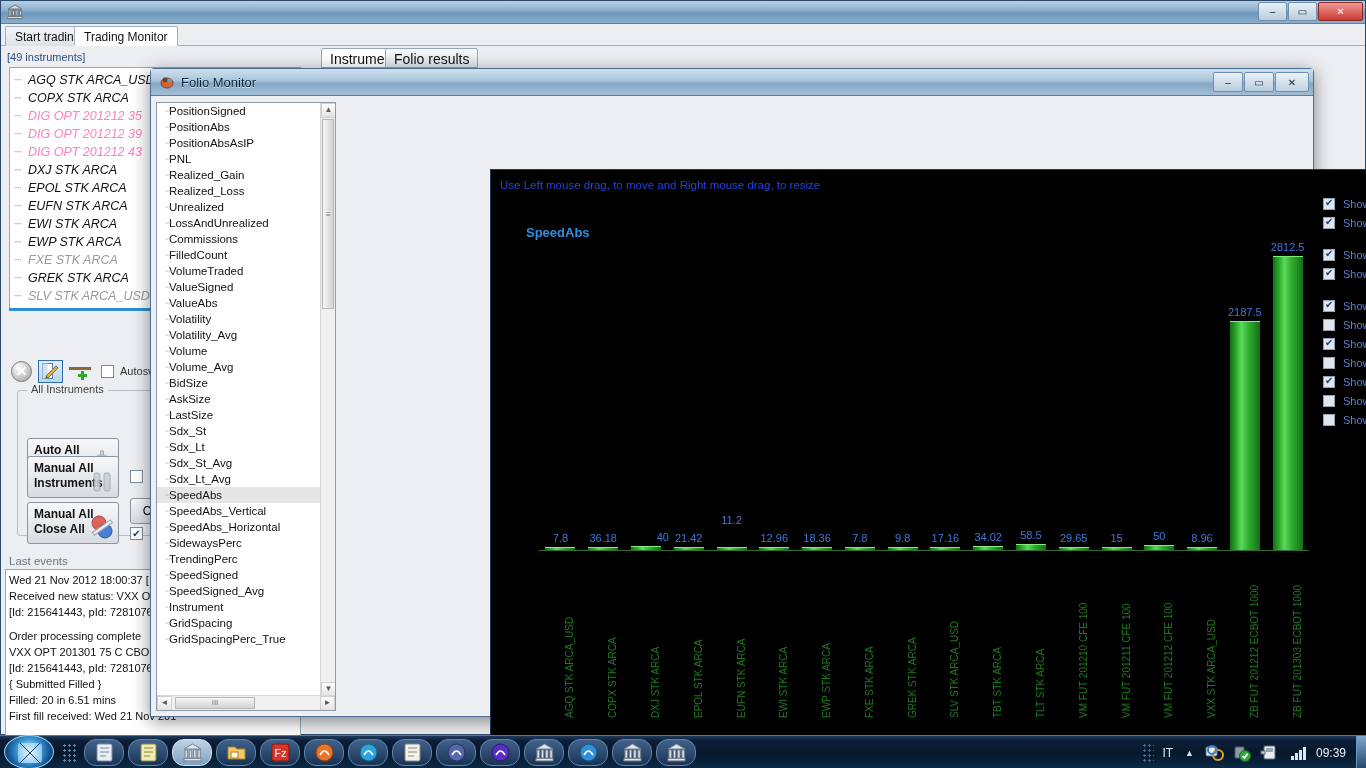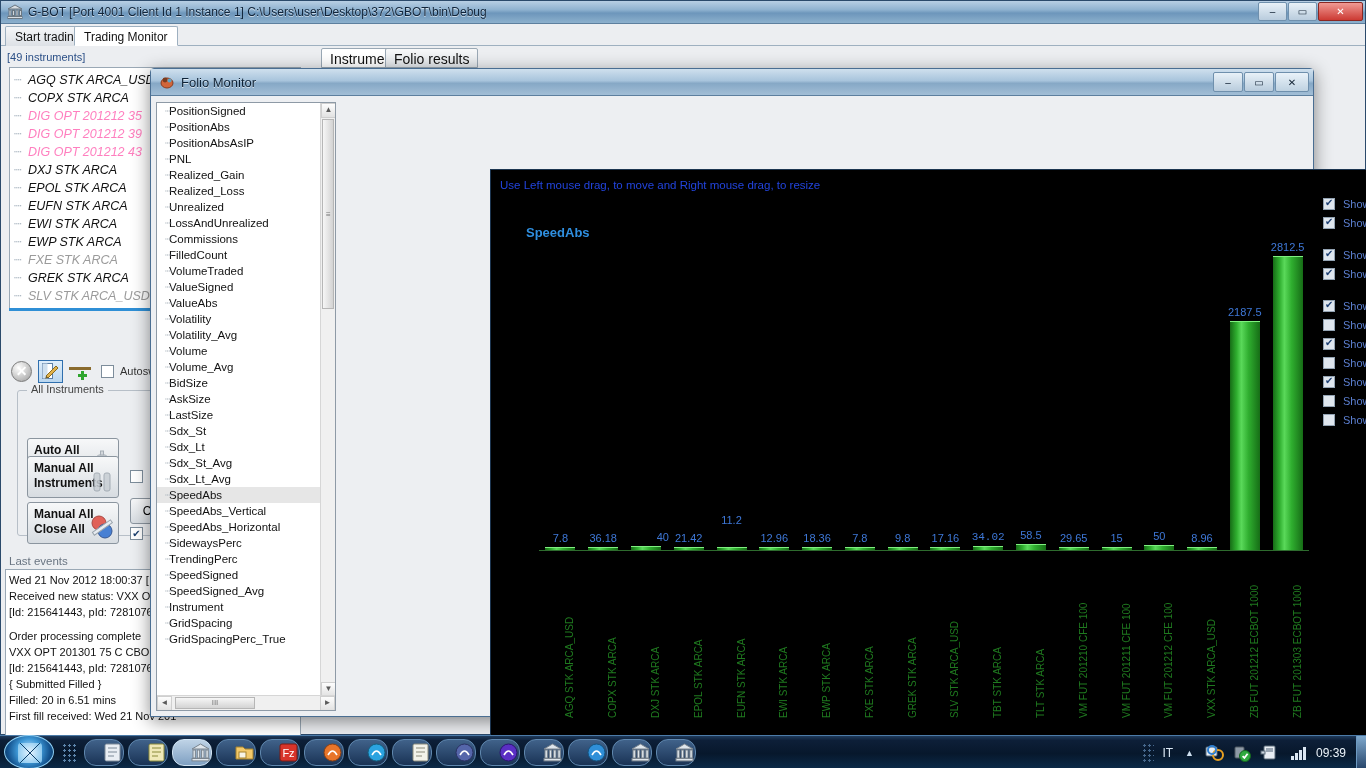--- a/index.html
+++ b/index.html
@@ -206,21 +206,21 @@
       linear-gradient(135deg,transparent 48%,#0a3b66 48%,#0a3b66 52%,transparent 52%),
       linear-gradient(45deg,transparent 48%,#0a3b66 48%,#0a3b66 52%,transparent 52%),
       radial-gradient(circle at 50% 50%,#e9f6ff,#7ec4ef);
     border-radius:3px; opacity:.95;}
   #tgrip{ position:absolute; left:62px; top:7px; width:14px; height:19px;
     background-image:radial-gradient(#5d86ad 38%, transparent 40%);
     background-size:5px 5px;}
   .tbtn{ position:absolute; top:3px; width:40px; height:27px;
     background:linear-gradient(180deg,#40628a,#1a3355);
     border:1px solid #5f87ae; border-radius:12px;
-    display:flex;align-items:center;justify-content:flex-end;}
+    display:flex;align-items:center;justify-content:center;}
   .tbtn.active{ background:linear-gradient(180deg,#bfd3e6,#7fa0c2); border-color:#cfe2f2;}
   .tico{ width:21px;height:21px; display:block;}
   #tray{ position:absolute; right:0; top:0; height:33px; display:flex; align-items:center;}
   #tray .tgrip2{ width:12px;height:19px;margin-right:8px;
     background-image:radial-gradient(#46688d 38%, transparent 40%); background-size:5px 5px;}
   #tray .lang{ color:#dbe8f5; font-size:12px; margin-right:12px;}
   #tray .carat{ color:#cfe0f0; font-size:9px; margin-right:10px;}
   #tray .tri{ width:20px;height:20px;margin-right:8px;}
   #clock{ color:#ecf4fb; font-size:12px; margin-right:10px; }
   #showdesk{ width:10px; height:33px; background:linear-gradient(180deg,#7ea8cd,#27456a); border-left:1px solid #6d9ac2;}
@@ -235,21 +235,20 @@
 
   <div id="title-bar">
     <svg class="tb-ico" viewBox="0 0 16 16">
       <polygon points="8,1 15,5 1,5" fill="#d8dde2" stroke="#6b7781"></polygon>
       <rect x="2" y="6" width="2" height="6" fill="#cfd6dc" stroke="#6b7781"></rect>
       <rect x="5.5" y="6" width="2" height="6" fill="#cfd6dc" stroke="#6b7781"></rect>
       <rect x="9" y="6" width="2" height="6" fill="#cfd6dc" stroke="#6b7781"></rect>
       <rect x="12.5" y="6" width="2" height="6" fill="#cfd6dc" stroke="#6b7781"></rect>
       <rect x="1" y="12.5" width="14" height="2" fill="#d8dde2" stroke="#6b7781"></rect>
     </svg>
-    <span class="tb-text">G-BOT [Port 4001 Client Id 1 Instance 1] C:\Users\user\Desktop\372\GBOT\bin\Debug</span>
     <div class="win-btns">
       <div class="win-btn">–</div>
       <div class="win-btn">▭</div>
       <div class="win-btn close">✕</div>
     </div>
   </div>
 
   <div id="tabstrip">
     <div class="tab" style="left:4px;">Start trading</div>
     <div class="tab active" style="left:73px;">Trading Monitor</div>
@@ -551,21 +550,21 @@
   <div class="barval" style="width: 60px; left: 39.3889px; top: 362px;">7.8</div>
       <div class="barval" style="width: 60px; left: 82.1667px; top: 362px;">36.18</div>
       <div class="barval" style="width: 60px; left: 118px; top: 360.819px; text-align: right;">40</div>
       <div class="barval" style="width: 60px; left: 167.722px; top: 362px;">21.42</div>
       <div class="barval" style="width: 60px; left: 210.5px; top: 344px;">11.2</div>
       <div class="barval" style="width: 60px; left: 253.278px; top: 362px;">12.96</div>
       <div class="barval" style="width: 60px; left: 296.056px; top: 362px;">18.36</div>
       <div class="barval" style="width: 60px; left: 338.833px; top: 362px;">7.8</div>
       <div class="barval" style="width: 60px; left: 381.611px; top: 362px;">9.8</div>
       <div class="barval" style="width: 60px; left: 424.389px; top: 362px;">17.16</div>
-      <div class="barval" style="width: 60px; left: 467.167px; top: 361.444px; font-family: Liberation Mono, monospace;">34.02</div>
+      <div class="barval" style="width: 60px; left: 467.167px; top: 361.444px;">34.02</div>
       <div class="barval" style="width: 60px; left: 509.944px; top: 358.885px;">58.5</div>
       <div class="barval" style="width: 60px; left: 552.722px; top: 361.901px;">29.65</div>
       <div class="barval" style="width: 60px; left: 595.5px; top: 362px;">15</div>
       <div class="barval" style="width: 60px; left: 638.278px; top: 359.773px;">50</div>
       <div class="barval" style="width: 60px; left: 681.056px; top: 362px;">8.96</div>
       <div class="barval" style="width: 60px; left: 723.833px; top: 136.333px;">2187.5</div>
       <div class="barval" style="width: 60px; left: 766.611px; top: 71px;">2812.5</div>
     </div>
 </div>
 

